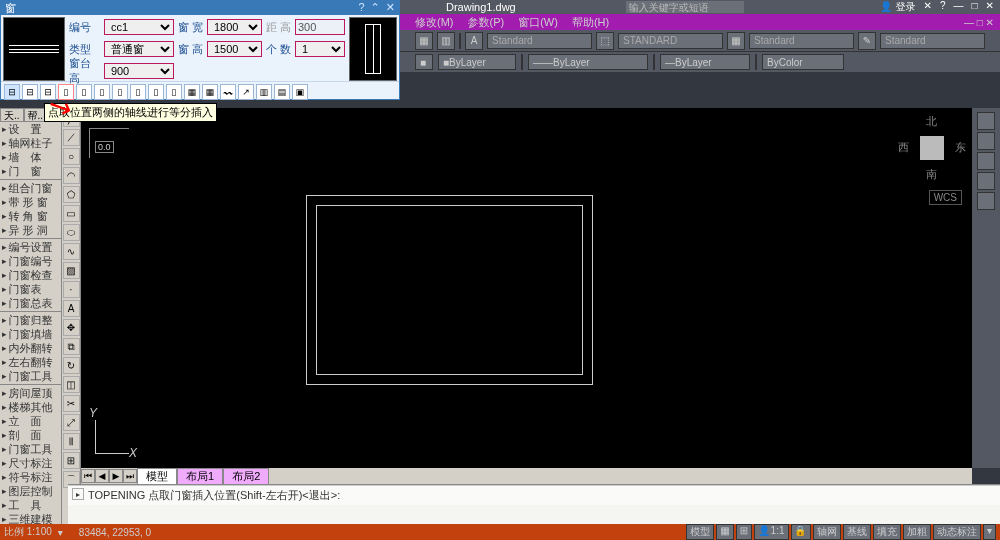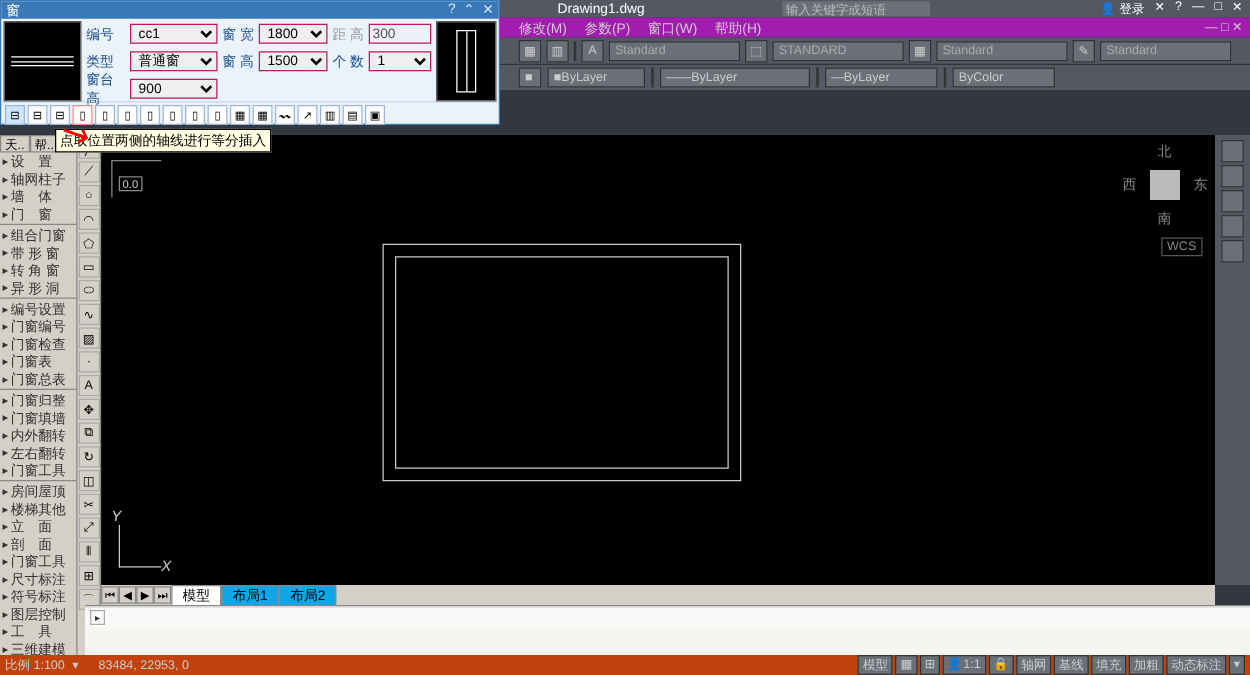--- a/index.html
+++ b/index.html
@@ -68,21 +68,21 @@
     .ucs-icon { position:absolute; bottom:8px; left:8px; width:44px; height:44px; color:#ccc; }
     .ucs-icon::before { content:""; position:absolute; bottom:6px; left:6px; width:34px; height:1px; background:#ccc; }
     .ucs-icon::after { content:""; position:absolute; bottom:6px; left:6px; width:1px; height:34px; background:#ccc; }
     .ucs-y { position:absolute; bottom:40px; left:0; font-size:12px; font-style:italic; color:#ccc; }
     .ucs-x { position:absolute; bottom:0; left:40px; font-size:12px; font-style:italic; color:#ccc; }
 
     .tabs-bottom { position:absolute; left:81px; right:28px; bottom:56px; height:16px; background:#d4d0c8; font-size:11px; display:flex; align-items:center; }
     .tabs-bottom .nav { display:flex; }
     .tabs-bottom .nav .n { width:14px;height:14px;border:1px solid #888;display:flex;align-items:center;justify-content:center;font-size:9px; }
     .tabs-bottom .tab { padding:0 8px; border:1px solid #888; background:#fff; }
-    .tabs-bottom .tab.inactive { background:#0ea5e9; }
+    .tabs-bottom .tab.inactive { background:#f0abfc; }
 
     .cmd-area { position:absolute; left:68px; right:0; bottom:16px; height:40px; background:#f5f5f2; border-top:1px solid #888; font-size:11px; color:#333; }
     .cmd-area .line { padding:1px 4px; }
     .cmd-area .input-line { display:flex; border-top:1px solid #ccc; padding:2px 4px; background:#fafaf8; }
     .cmd-area .input-line .prefix { width:12px;height:12px;border:1px solid #aaa;margin-right:4px;font-size:8px;display:flex;align-items:center;justify-content:center; }
 
     .status-bar { position:absolute; left:0; right:0; bottom:0; height:16px; background:#c2410c; color:#ccc; font-size:10px; display:flex; align-items:center; padding:0 4px; gap:6px; }
     .status-bar .coords { margin-left:10px; }
     .status-bar .right-grp { margin-left:auto; display:flex; gap:2px; }
     .status-bar .sb-btn { padding:0 3px; border:1px solid #333; background:#6b6f78; }
@@ -380,20 +380,21 @@
     <div class="n">⏭</div>
   </div>
   <div class="tab">模型</div>
   <div class="tab inactive">布局1</div>
   <div class="tab inactive">布局2</div>
 </div>
 
 <div class="cmd-area">
   <div class="input-line">
     <div class="prefix">▸</div>
+    <span>TOPENING 点取门窗插入位置(Shift-左右开)&lt;退出&gt;:</span>
   </div>
 </div>
 
 <div class="status-bar">
   <span>比例 1:100</span>
   <span>▾</span>
   <span class="coords">83484, 22953, 0</span>
   <div class="right-grp">
     <span class="sb-btn">模型</span>
     <span class="sb-btn">▦</span>

